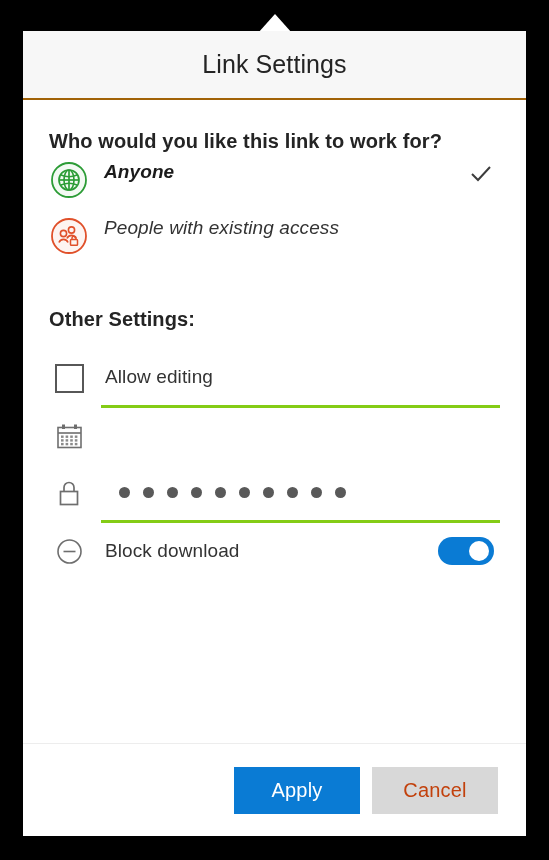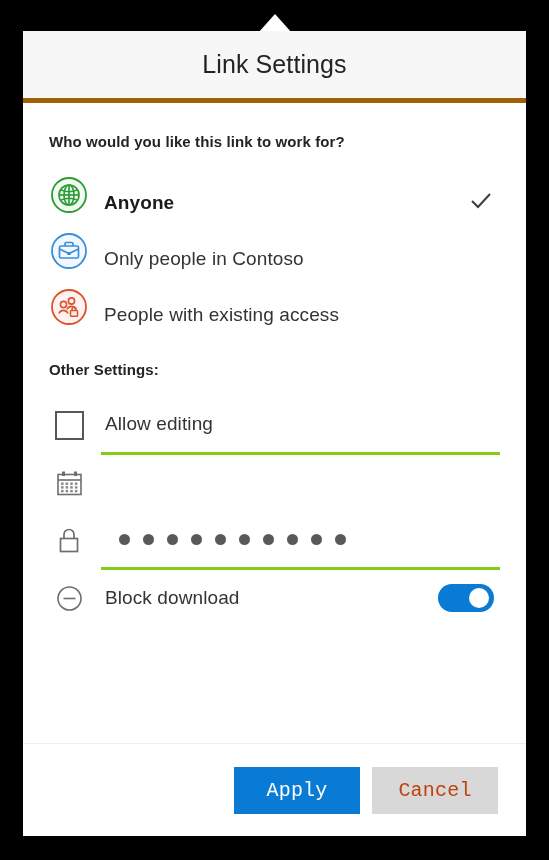--- a/index.html
+++ b/index.html
@@ -40,59 +40,60 @@
     width: 503px;
     height: 805px;
     background: #ffffff;
     display: flex;
     flex-direction: column;
   }
 
   .dialog-header {
     height: 67px;
     background: #f7f7f7;
-    border-bottom: 5px solid #a16207;
+    border-bottom: 2px solid #a16207;
     display: flex;
     align-items: center;
     justify-content: center;
     flex: none;
   }
   .dialog-title {
     font-size: 25px;
     color: #242424;
     font-weight: 400;
     letter-spacing: 0.1px;
   }
 
   .dialog-body {
     flex: 1 1 auto;
     padding: 0 26px;
     position: relative;
   }
 
   .section-label {
-    font-size: 15px;
+    font-size: 20px;
     font-weight: bold;
     color: #242424;
     margin-top: 30px;
     margin-bottom: 4px;
     letter-spacing: 0.1px;
   }
   .section-label.other {
     margin-top: 35px;
     margin-bottom: 18px;
   }
 
   
   .option-list { margin-top: 8px; }
   .option-row {
     display: flex;
-    align-items: flex-end;
+    align-items: flex-start;
     height: 56px;
     cursor: pointer;
+    font-style: italic;
   }
   .option-icon {
     width: 38px;
     height: 38px;
     flex: none;
     margin-left: 1px;
     margin-right: 16px;
     display: flex;
     align-items: center;
     justify-content: center;
@@ -198,21 +199,21 @@
     height: 92px;
     border-top: 1px solid #ededed;
     display: flex;
     align-items: center;
     justify-content: flex-end;
     padding-right: 28px;
     gap: 12px;
   }
   .btn {
     border: none;
-    font-family: Liberation Mono, monospace;
+    font-family: Liberation Sans, sans-serif;
     font-size: 20px;
     height: 47px;
     cursor: pointer;
     padding: 0 18px;
     letter-spacing: 0.2px;
   }
   .btn-primary {
     background: #0a7bd4;
     color: #ffffff;
     min-width: 126px;
@@ -259,37 +260,20 @@
             </svg>
           </span>
           <span class="option-label">Anyone</span>
           <span class="check-mark">
             <svg width="26" height="26" viewBox="0 0 26 26">
               <polyline points="4,13 10,19 22,6" fill="none" stroke="#3c3c3c" stroke-width="2"></polyline>
             </svg>
           </span>
         </div>
 
-        <div class="option-row">
-          <span class="option-icon">
-            <svg width="38" height="38" viewBox="0 0 38 38">
-              <circle cx="19" cy="19" r="17" fill="#f2f8fd" stroke="#3b8fd8" stroke-width="1.8"></circle>
-              <rect x="9.5" y="14" width="19" height="12" rx="1.5" fill="none" stroke="#3b8fd8" stroke-width="1.7"></rect>
-              <path d="M15 14 V12 a1.5 1.5 0 0 1 1.5 -1.5 h5 a1.5 1.5 0 0 1 1.5 1.5 V14" fill="none" stroke="#3b8fd8" stroke-width="1.7"></path>
-              <path d="M9.5 17 L19 21.5 L28.5 17" fill="none" stroke="#3b8fd8" stroke-width="1.6"></path>
-              <rect x="17.3" y="20" width="3.4" height="3" fill="#3b8fd8"></rect>
-            </svg>
-          </span>
-          <span class="option-label">Only people in Contoso</span>
-          <span class="check-mark hidden">
-            <svg width="26" height="26" viewBox="0 0 26 26">
-              <polyline points="4,13 10,19 22,6" fill="none" stroke="#3c3c3c" stroke-width="2"></polyline>
-            </svg>
-          </span>
-        </div>
 
         <div class="option-row">
           <span class="option-icon">
             <svg width="38" height="38" viewBox="0 0 38 38">
               <circle cx="19" cy="19" r="17" fill="#fdf4f1" stroke="#e0502a" stroke-width="1.8"></circle>
               <circle cx="21.5" cy="13" r="3.1" fill="none" stroke="#e0502a" stroke-width="1.6"></circle>
               <path d="M17 21.5 a4.8 4.8 0 0 1 9 0" fill="none" stroke="#e0502a" stroke-width="1.6"></path>
               <circle cx="13.5" cy="16.5" r="3.1" fill="none" stroke="#e0502a" stroke-width="1.6"></circle>
               <path d="M9 25.5 a4.8 4.8 0 0 1 9 0" fill="none" stroke="#e0502a" stroke-width="1.6"></path>
               <rect x="20.5" y="22.6" width="7" height="5.6" rx="0.8" fill="none" stroke="#e0502a" stroke-width="1.5"></rect>

